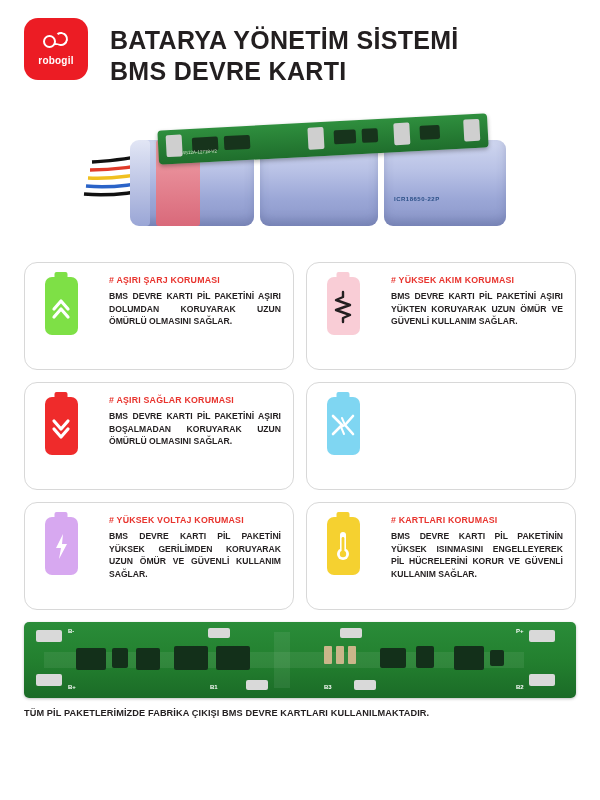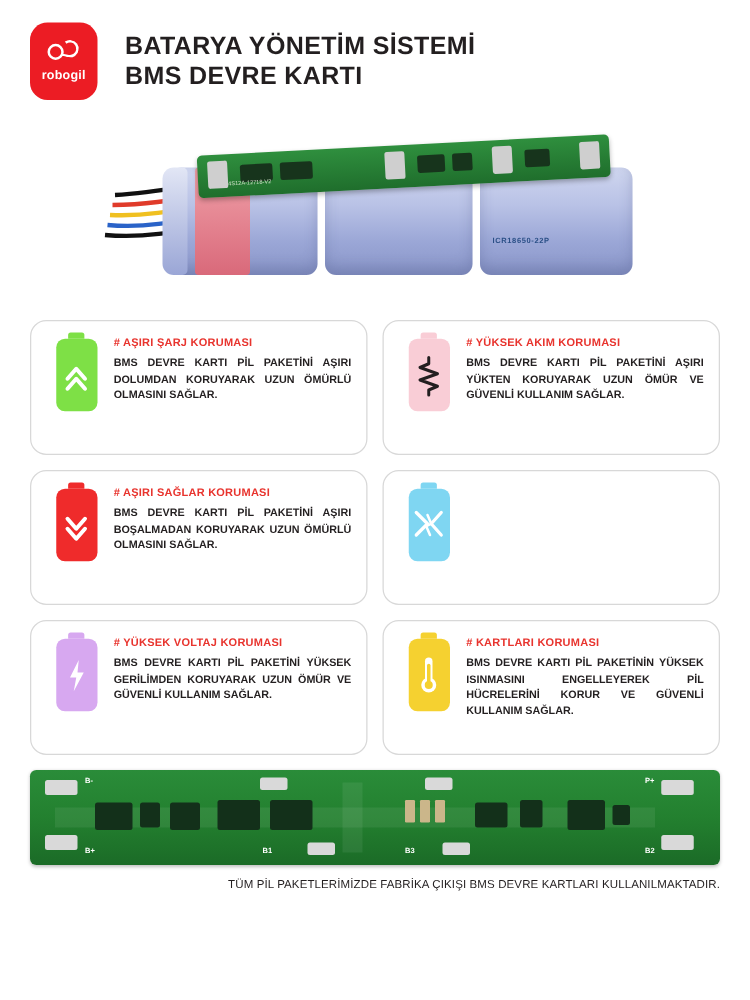--- a/index.html
+++ b/index.html
@@ -10,21 +10,21 @@
     overflow: hidden;
   }
   .page { position: relative; width: 600px; height: 800px; background: #fff; }
 
   
   .header {
     display: flex; align-items: flex-start;
     padding: 18px 24px 4px 24px;
   }
   .logo-box {
-    width: 54px; height: 62px; border-radius: 14px;
+    width: 64px; height: 62px; border-radius: 14px;
     background: #ec1c24;
     display: flex; flex-direction: column;
     align-items: center; justify-content: center;
     flex: 0 0 auto;
   }
   .logo-mark { width: 26px; height: 20px; position: relative; }
   .logo-mark .c1 {
     position: absolute; left: 0; top: 3px;
     width: 13px; height: 13px; border-radius: 50%;
     border: 2.5px solid #fff;
@@ -36,21 +36,21 @@
     transform: rotate(10deg);
   }
   .logo-text {
     color: #fff; font-size: 10px; letter-spacing: .2px;
     margin-top: 3px; font-weight: 600;
   }
   .title-wrap { margin-left: 22px; padding-top: 7px; }
   .title-line {
     color: #231f20;
     font-weight: bold;
-    font-size: 20px;
+    font-size: 25px;
     letter-spacing: .3px;
     line-height: 1.22;
     white-space: nowrap;
   }
 
   
   .hero {
     position: relative;
     margin: 10px auto 0 auto;
     width: 476px; height: 150px;
@@ -109,20 +109,21 @@
     gap: 12px 12px;
     padding: 12px 24px 0 24px;
   }
   .card {
     border: 1.6px solid #d8d8d8;
     border-radius: 13px;
     background: #fff;
     padding: 10px 10px 10px 10px;
     display: flex; align-items: flex-start;
     min-height: 108px;
+    gap: 18px;
   }
   .icon-slot {
     width: 52px; flex: 0 0 52px;
     display: flex; align-items: center; justify-content: center;
     padding-top: 4px;
   }
   .batt {
     width: 33px; height: 58px; border-radius: 7px;
     position: relative;
     display: flex; align-items: center; justify-content: center;
@@ -162,22 +163,22 @@
     position: absolute; background: #13301a; border-radius: 2px;
   }
   .board .spad {
     position: absolute; background: #d9d9d9; border-radius: 2px;
   }
   .board .scap { position: absolute; background: #cbb68a; border-radius: 1px; }
   .board .slbl {
     position: absolute; color: #ffffff; font-size: 6px; font-weight: bold;
   }
   .footer-note {
-    text-align: right;
-    font-size: 9.2px; font-weight: normal; color: #231f20;
+    text-align: left;
+    font-size: 9.2px; font-weight: bold; color: #231f20;
     padding: 10px 24px 0 24px;
     letter-spacing: .1px;
   }
 </style>
 </head>
 <body>
 
 <div class="page">
 
   <div class="header">

